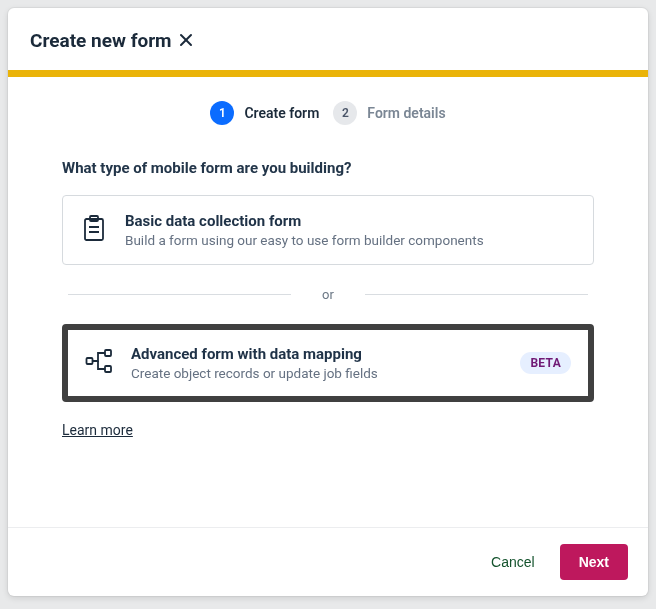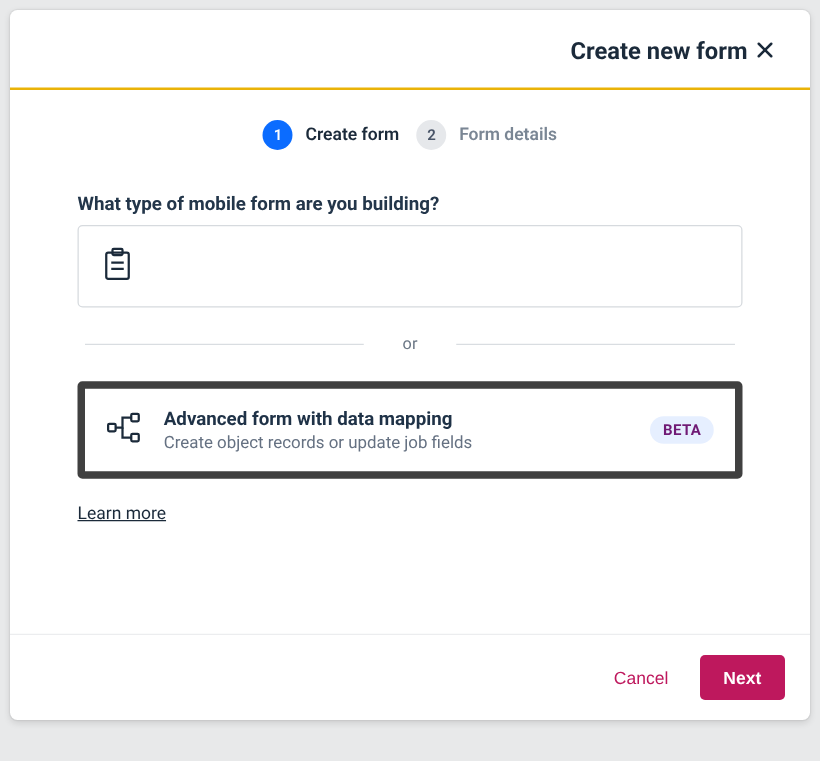--- a/index.html
+++ b/index.html
@@ -10,23 +10,23 @@
     background: #fff;
     border-radius: 6px;
     box-shadow: 0 2px 6px rgba(0,0,0,0.12), 0 0 0 1px rgba(0,0,0,0.04);
     display: flex;
     flex-direction: column;
     overflow: hidden;
   }
   .modal-header {
     display: flex;
     align-items: center;
-    justify-content: flex-end;
+    justify-content: flex-start;
     padding: 18px 22px 16px 22px;
-    border-bottom: 2px solid #eab308;
+    border-bottom: 7px solid #eab308;
   }
   .modal-title {
     font-size: 19px;
     font-weight: 700;
     color: #1b2a3a;
   }
   .close-btn {
     background: none; border: none; cursor: pointer;
     width: 28px; height: 28px; display:flex; align-items:center; justify-content:center;
     color: #1b2a3a;
@@ -51,21 +51,21 @@
   }
   .step-active .step-num { background: #0b6cff; color: #fff; }
   .step-inactive .step-num { background: #e6e8eb; color: #4a5568; }
   .step-label { font-size: 14px; font-weight: 600; }
   .step-active .step-label { color: #1b2a3a; }
   .step-inactive .step-label { color: #7a8694; }
   .question {
     font-size: 15px;
     font-weight: 700;
     color: #23364a;
-    margin-bottom: 8px;
+    margin-bottom: 18px;
   }
   .option-card {
     border: 1px solid #d6dade;
     border-radius: 4px;
     padding: 16px 18px;
     display: flex;
     align-items: center;
     gap: 18px;
     cursor: pointer;
     background: #fff;
@@ -129,21 +129,21 @@
   .btn {
     font-size: 14px;
     font-weight: 500;
     padding: 9px 18px;
     border-radius: 4px;
     cursor: pointer;
     border: 1px solid transparent;
   }
   .btn-secondary {
     background: #fff;
-    color: #be185d;
+    color: #14532d;
   }
   .btn-primary {
     background: #be185d;
     color: #fff;
     font-weight: 600;
   }
 </style>
 </head>
 <body>
 
@@ -176,20 +176,24 @@
 
     <div class="option-card">
       <div class="option-icon">
         <svg width="26" height="28" viewBox="0 0 26 28" fill="none" stroke="currentColor" stroke-width="1.8">
           <rect x="4" y="5" width="18" height="21" rx="1.5"></rect>
           <rect x="9" y="2" width="8" height="5" rx="1"></rect>
           <line x1="8" y1="13" x2="18" y2="13"></line>
           <line x1="8" y1="18" x2="18" y2="18"></line>
         </svg>
       </div>
+      <div class="option-text">
+        <div class="option-title">Basic data collection form</div>
+        <div class="option-subtitle">Build a form using our easy to use form builder components</div>
+      </div>
     </div>
 
     <div class="divider">
       <div class="divider-line"></div>
       <div class="divider-text">or</div>
       <div class="divider-line"></div>
     </div>
 
     <div class="option-card selected">
       <div class="option-icon">

